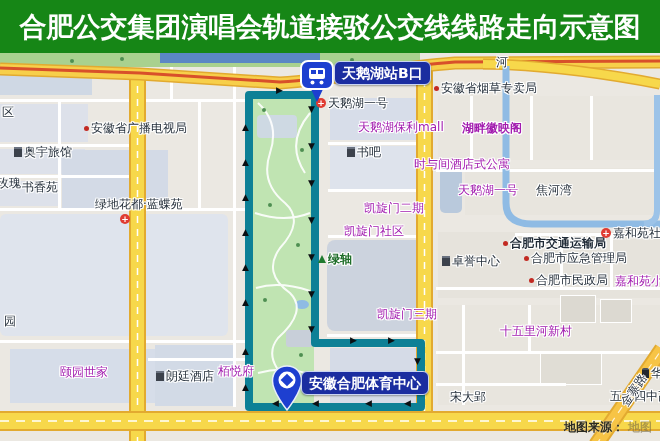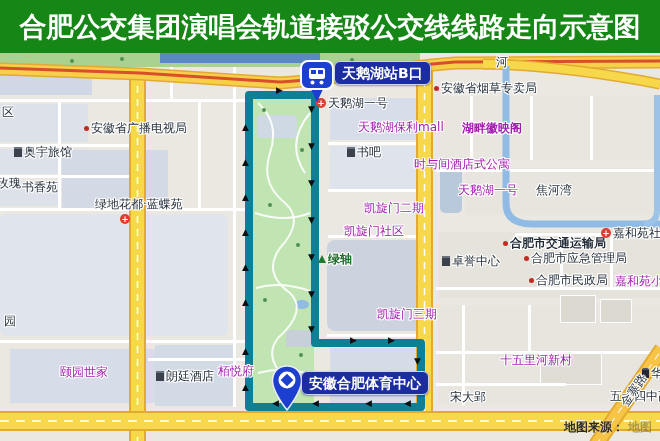--- a/index.html
+++ b/index.html
@@ -275,21 +275,21 @@
           <span class="micon icon-dot"></span>
           <span>合肥市民政局</span>
         </div>
         <div class="mlabel dark" style="left: 601px; top: 173px;">
           <span class="micon icon-cross">+</span>
           <span>嘉和苑社区</span>
         </div>
         <div class="mlabel gray" style="left: 615px; top: 221px;">
           <span>嘉和苑小区</span>
         </div>
-        <div class="mlabel gray" style="left: 500px; top: 271px; margin-top: 29px;">
+        <div class="mlabel gray" style="left: 500px; top: 271px;">
           <span>十五里河新村</span>
         </div>
         <div class="mlabel dark" style="left: 450px; top: 337px;">
           <span>宋大郢</span>
         </div>
         <div class="mlabel dark" style="left: 610px; top: 336px;">
           <span>五十四中高</span>
         </div>
         <div class="mlabel dark" style="left: 642px; top: 313px;">
           <span class="micon icon-shop"></span>

